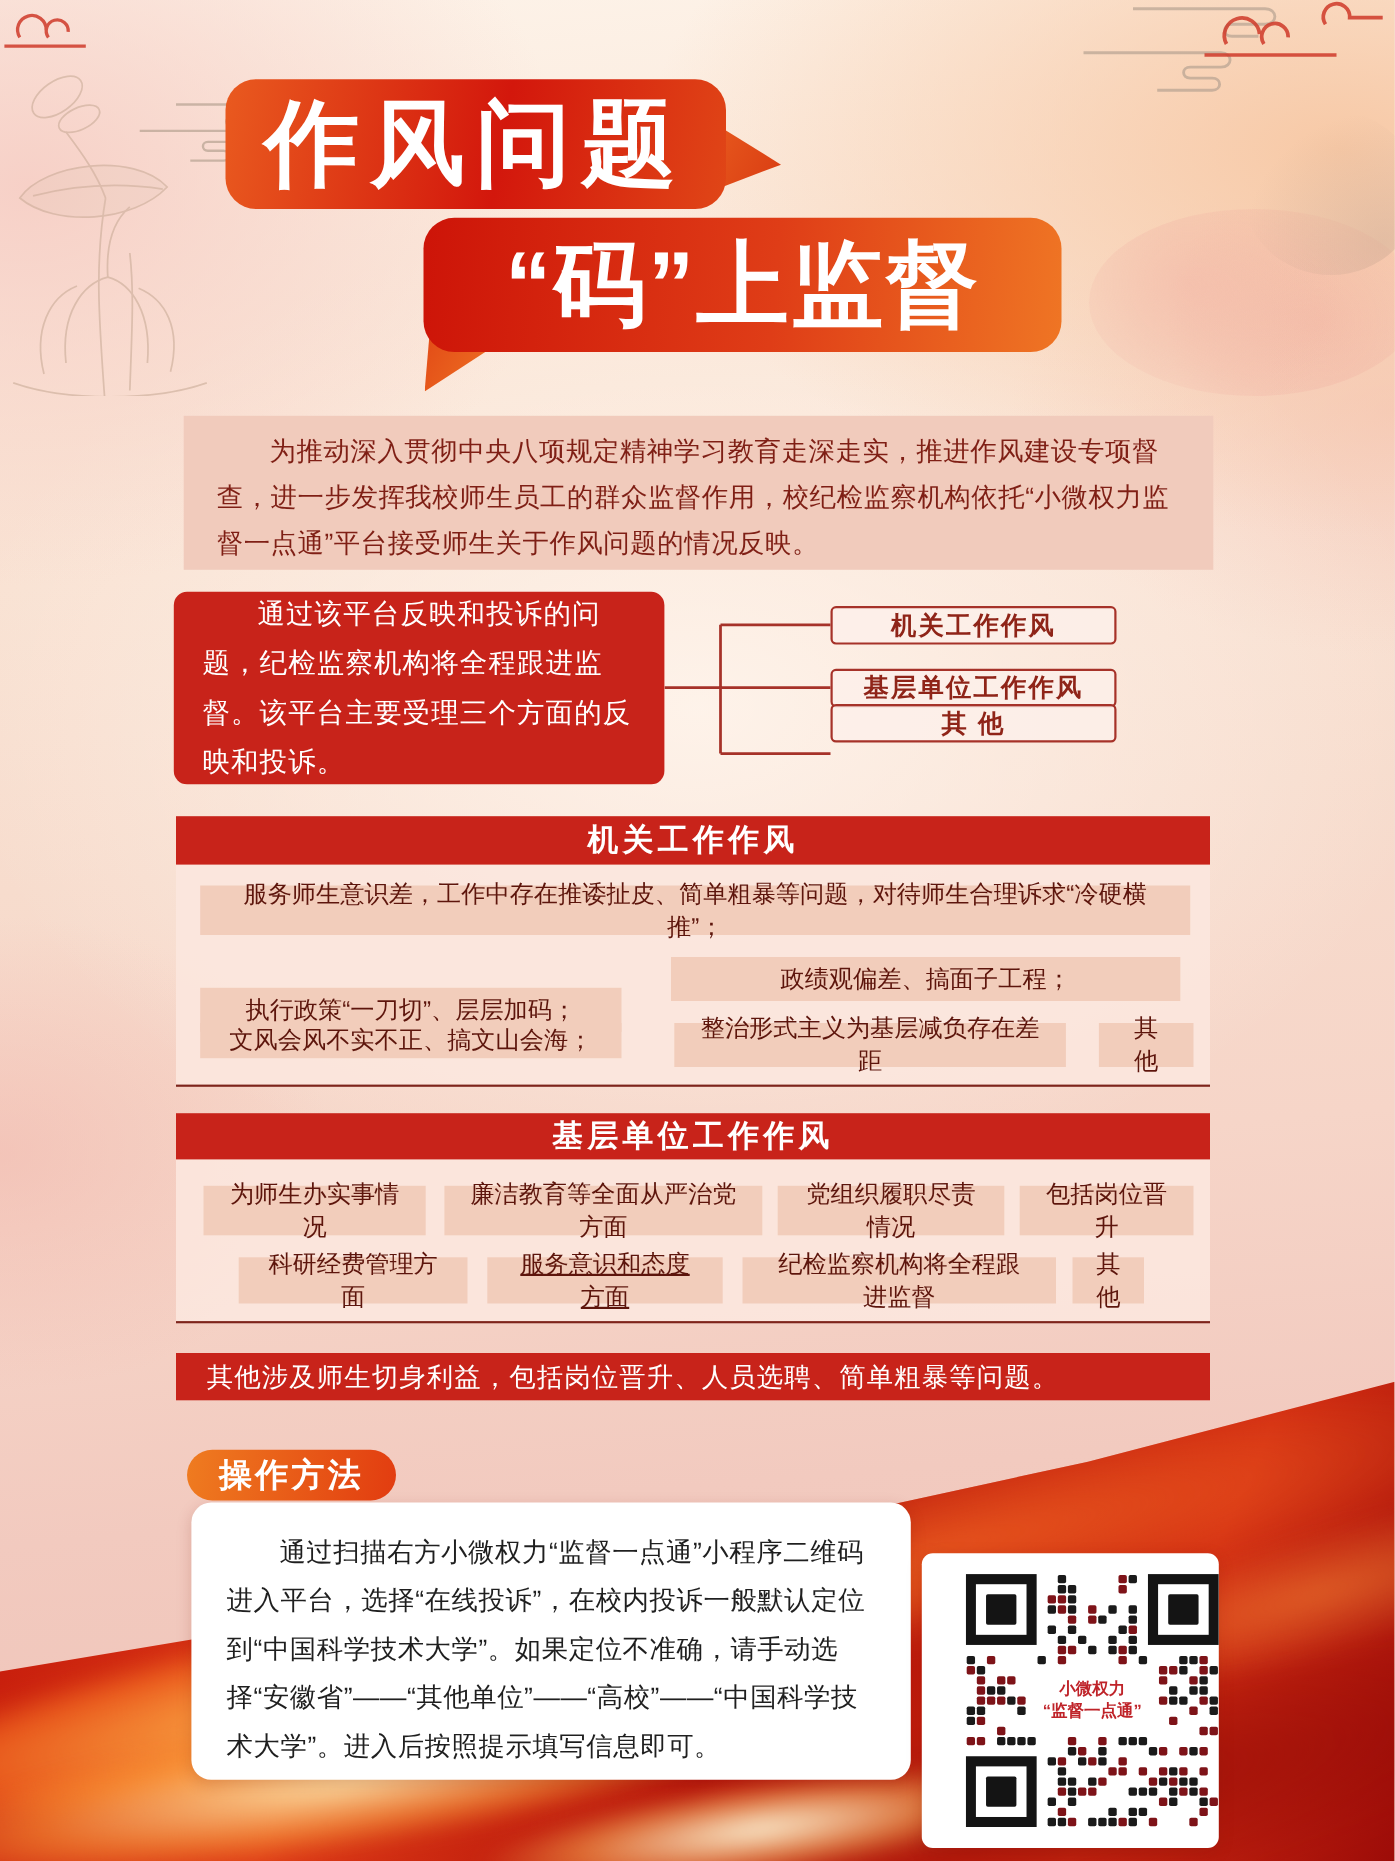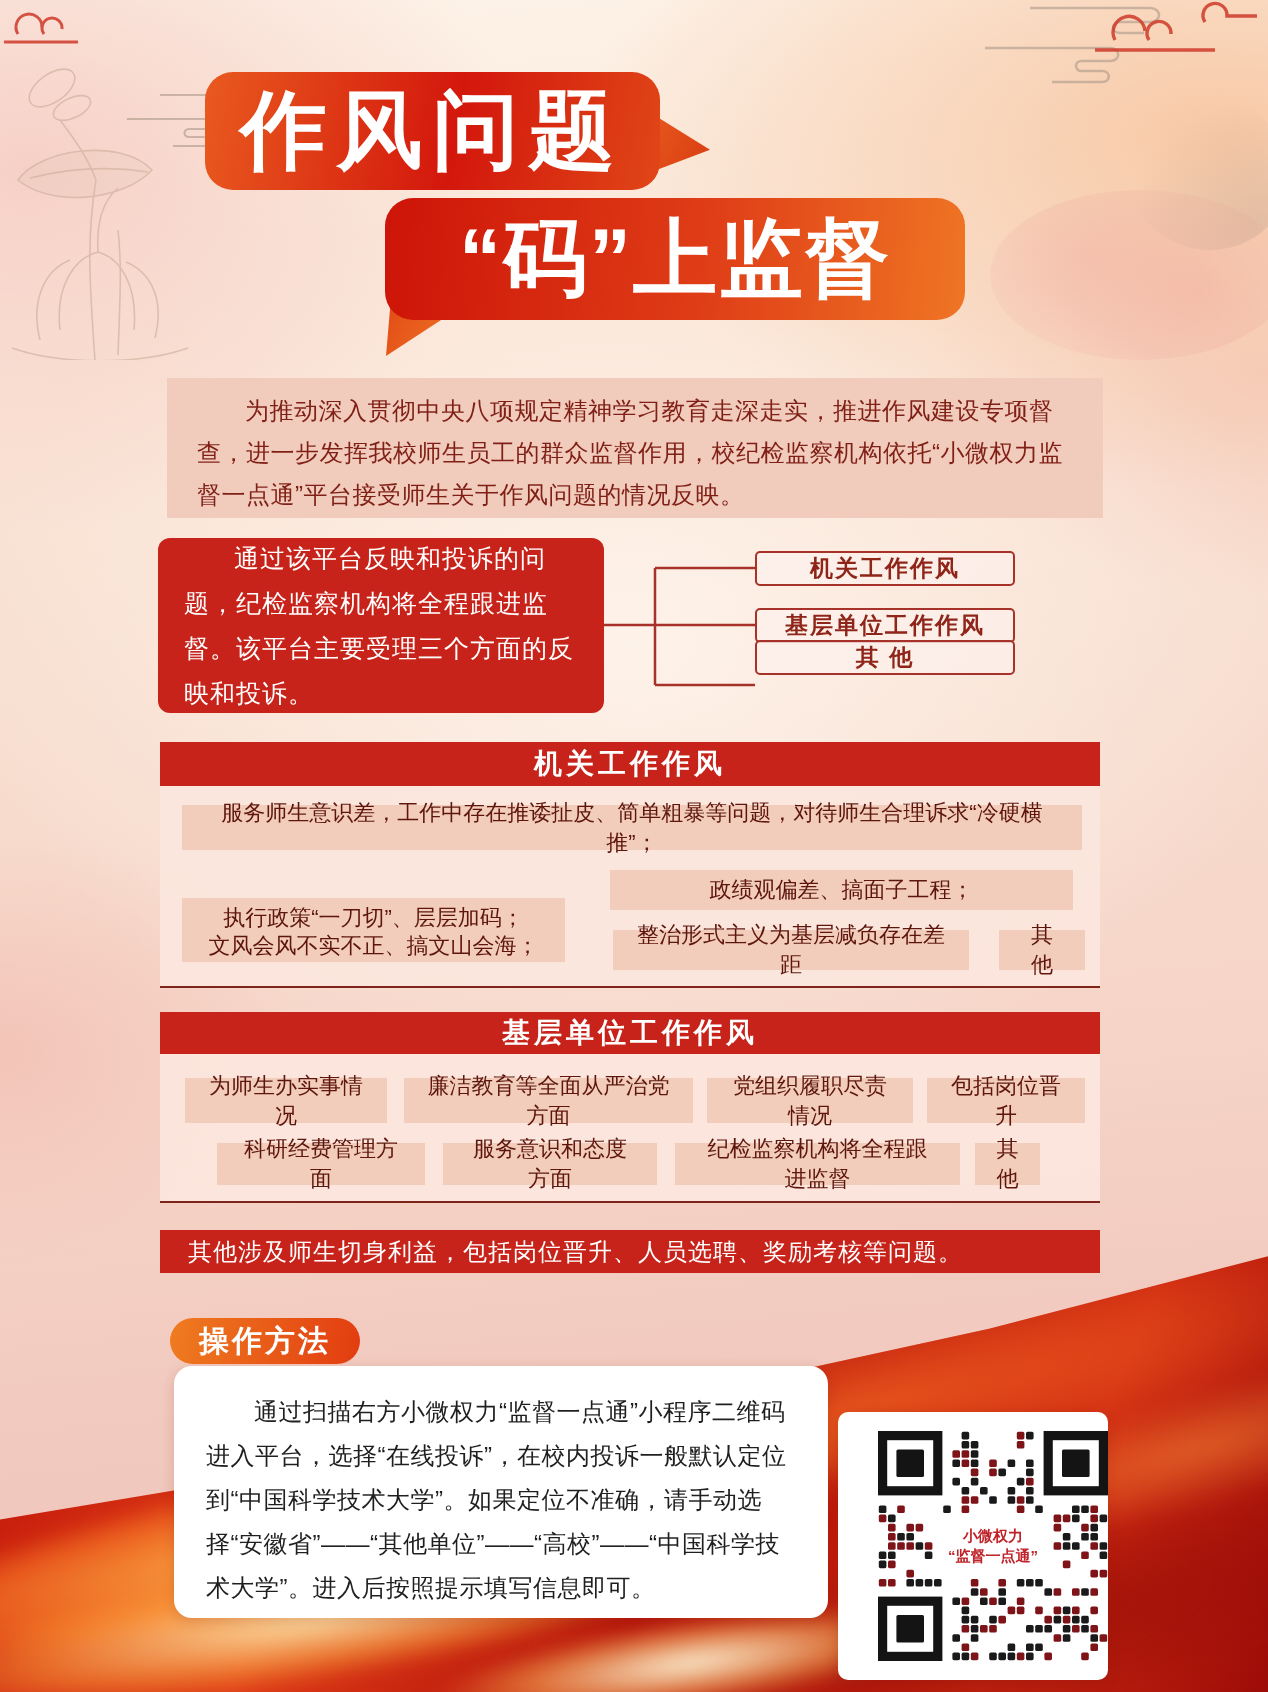--- a/index.html
+++ b/index.html
@@ -83,21 +83,21 @@
   .i12{left:450px;top:128px;width:463px;height:40px;}
   .i13{left:22px;top:188px;width:383px;height:32px;}
   .i14{left:453px;top:188px;width:356px;height:40px;}
   .i15{left:839px;top:188px;width:86px;height:40px;}
   
   .i20{left:25px;top:66px;width:202px;height:45px;}
   .i21{left:244px;top:66px;width:289px;height:45px;}
   .i22{left:547px;top:66px;width:206px;height:45px;}
   .i23{left:767px;top:66px;width:158px;height:45px;}
   .i24{left:57px;top:131px;width:208px;height:42px;}
-  .i25{left:283px;top:131px;width:214px;height:42px;}
+  .i25{left:283px;top:131px;width:214px;height:42px;text-decoration:underline;}
   .i26{left:515px;top:131px;width:285px;height:42px;}
   .i27{left:815px;top:131px;width:65px;height:42px;}
   
   .otherbar{left:160px;top:1230px;width:940px;height:43px;z-index:3;background:#c8231a;color:#fff;
     font-size:24px;display:flex;align-items:center;padding:0 28px;box-sizing:border-box;letter-spacing:1px;}
   
   .opbadge{left:170px;top:1318px;width:190px;height:46px;z-index:4;border-radius:26px;
     background:linear-gradient(100deg,#ef7c20,#e23c10);color:#fff;font-weight:bold;font-size:30px;
     letter-spacing:3px;display:flex;align-items:center;justify-content:center;}
   .oppanel{left:174px;top:1366px;width:654px;height:252px;z-index:3;background:#fff;border-radius:18px;
@@ -205,21 +205,21 @@
     <div class="item i20">为师生办实事情况</div>
     <div class="item i21">廉洁教育等全面从严治党方面</div>
     <div class="item i22">党组织履职尽责情况</div>
     <div class="item i23">包括岗位晋升</div>
     <div class="item i24">科研经费管理方面</div>
     <div class="item i25">服务意识和态度方面</div>
     <div class="item i26">纪检监察机构将全程跟进监督</div>
     <div class="item i27">其他</div>
   </div>
 
-  <div class="abs otherbar">其他涉及师生切身利益，包括岗位晋升、人员选聘、奖励考核等问题。</div>
+  <div class="abs otherbar">其他涉及师生切身利益，包括岗位晋升、人员选聘、简单粗暴等问题。</div>
 
   <div class="abs opbadge">操作方法</div>
   <div class="abs oppanel">
     <p>通过扫描右方小微权力“监督一点通”小程序二维码进入平台，选择“在线投诉”，在校内投诉一般默认定位到“中国科学技术大学”。如果定位不准确，请手动选择“安徽省”——“其他单位”——“高校”——“中国科学技术大学”。进入后按照提示填写信息即可。</p>
   </div>
 
   <div class="abs qrpanel">
     <div class="qrwrap">
       <svg id="qr-svg" width="230" height="230" viewBox="0 0 230 230">
           <rect x="4.6" y="4.6" width="55.199999999999996" height="55.199999999999996" fill="none" stroke="#141414" stroke-width="9.2"></rect>

